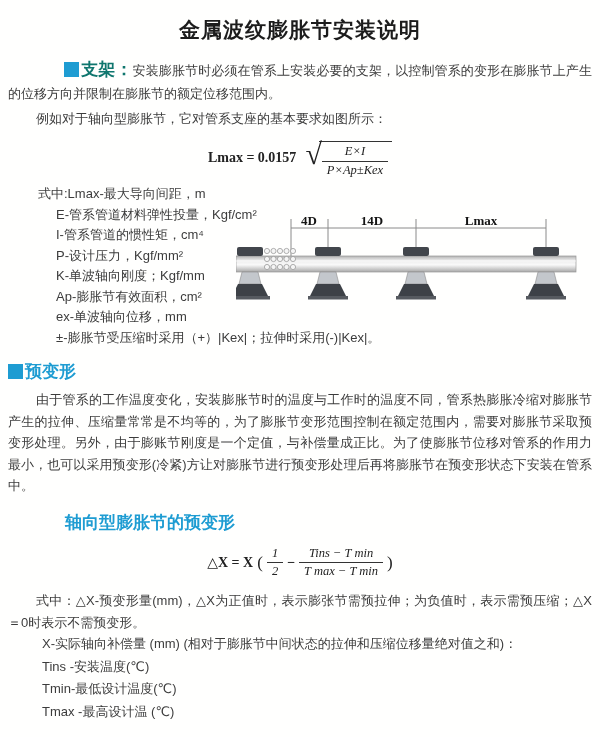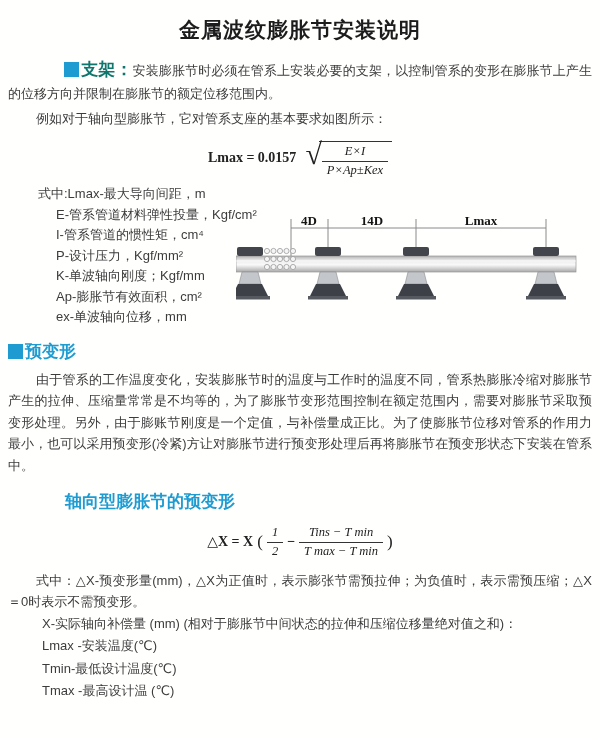--- a/index.html
+++ b/index.html
@@ -126,37 +126,38 @@
 
     <div class="defs">
 
     <div>式中:Lmax-最大导向间距，m</div>
         <div>E-管系管道材料弹性投量，Kgf/cm²</div>
         <div>I-管系管道的惯性矩，cm⁴</div>
         <div>P-设计压力，Kgf/mm²</div>
         <div>K-单波轴向刚度；Kgf/mm</div>
         <div>Ap-膨胀节有效面积，cm²</div>
         <div>ex-单波轴向位移，mm</div>
+        <div>±-膨胀节受压缩时采用（+）|Kex|；拉伸时采用(-)|Kex|。</div>
       </div>
   </div>
 
   <div class="sub-head" style="margin-top:12px;">
     <span class="sq"></span><span>预变形</span>
   </div>
   <p class="para">由于管系的工作温度变化，安装膨胀节时的温度与工作时的温度不同，管系热膨胀冷缩对膨胀节产生的拉伸、压缩量常常是不均等的，为了膨胀节变形范围控制在额定范围内，需要对膨胀节采取预变形处理。另外，由于膨账节刚度是一个定值，与补偿量成正比。为了使膨胀节位移对管系的作用力最小，也可以采用预变形(冷紧)方让对膨胀节进行预变形处理后再将膨胀节在预变形状态下安装在管系中。</p>
 
   <div class="sub-head axial-head" style="margin-top:14px;">轴向型膨胀节的预变形</div>
 
   <div class="formula-row" style="margin:12px 0 10px 0;">
     <span class="fserif">△X = X</span><span class="sp"></span><span class="fserif paren">(</span><span class="sp"></span><span class="frac"><span class="num">1</span><span class="den">2</span></span><span class="sp"></span><span class="fserif">−</span><span class="sp"></span><span class="frac"><span class="num">Tins − T min</span><span class="den">T max − T min</span></span><span class="sp"></span><span class="fserif paren">)</span>
   </div>
 
   <p class="para">式中：△X-预变形量(mm)，△X为正值时，表示膨张节需预拉伸；为负值时，表示需预压缩；△X＝0时表示不需预变形。</p>
 
   <div class="items">
 
   <div>X-实际轴向补偿量 (mm) (相对于膨胀节中间状态的拉伸和压缩位移量绝对值之和)：</div>
-      <div>Lmax -安装温度(℃)</div>
+      <div>Tins -安装温度(℃)</div>
       <div>Tmin-最低设计温度(℃)</div>
       <div>Tmax -最高设计温 (℃)</div>
     </div>
 
 </div>
 
 </body></html>

